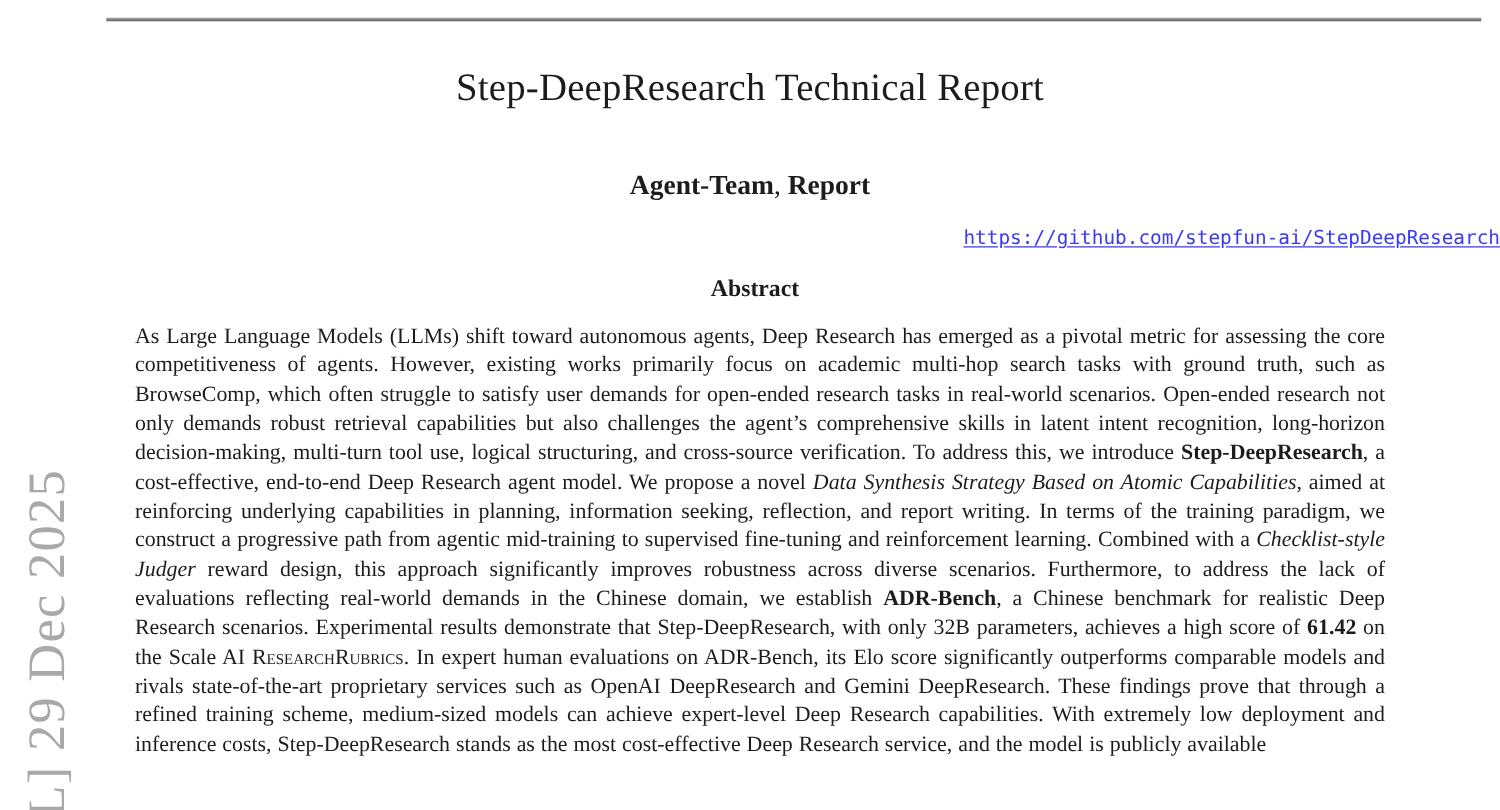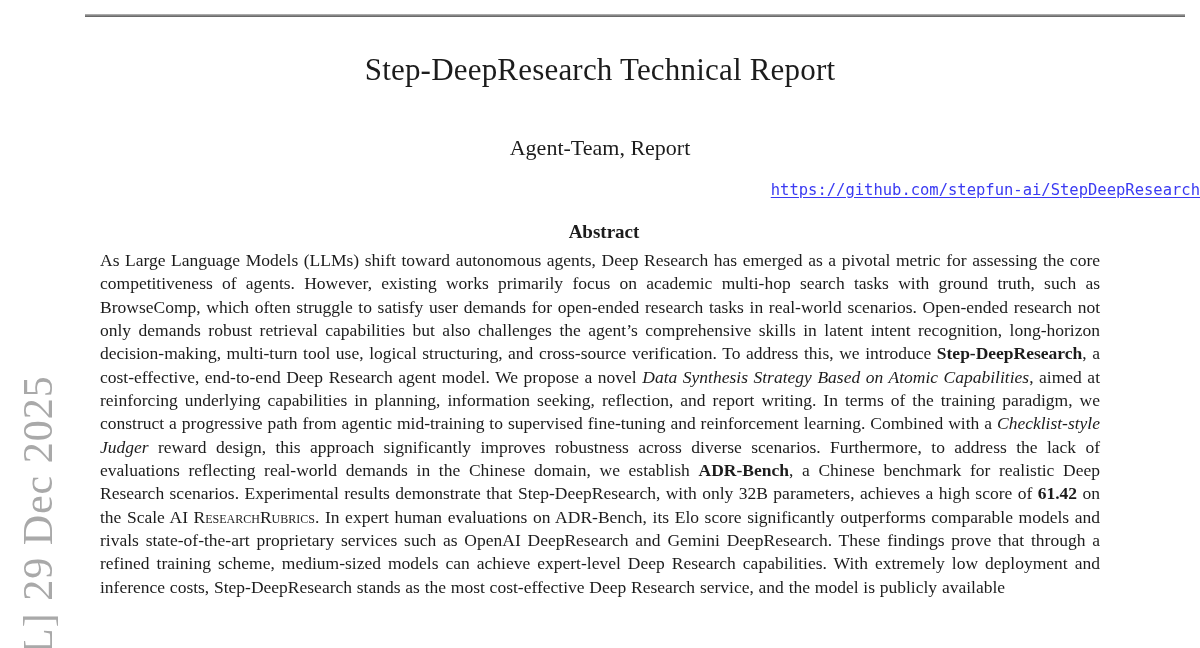--- a/index.html
+++ b/index.html
@@ -46,29 +46,29 @@
     text-underline-offset:2px;
     cursor:pointer;
   }
   .abstract-heading{
     position:absolute;top:217px;left:0;width:1200px;
     margin:4px;text-align:center;
     font-size:19px;font-weight:bold;line-height:21px;
   }
   .abstract{
     position:absolute;top:249px;left:100px;width:1000px;
-    margin:0;
+    margin:8px;
     font-size:17.5px;line-height:23.35px;
     text-align:justify;
     word-spacing:0.4px;
   }
   .abstract .b{font-weight:bold;}
   .abstract .i{font-style:italic;}
   .abstract .sc{font-variant:small-caps;}
-  .authors .b{font-weight:normal;}
+  .authors .b{font-weight:bold;}
   .arxiv-stamp{
     position:absolute;
     left:14px;top:654px;
     transform-origin:0 0;
     transform:rotate(-90deg);
     white-space:nowrap;
     font-size:42px;line-height:48px;
     color:var(--watermark);
     letter-spacing:1px;
   }

